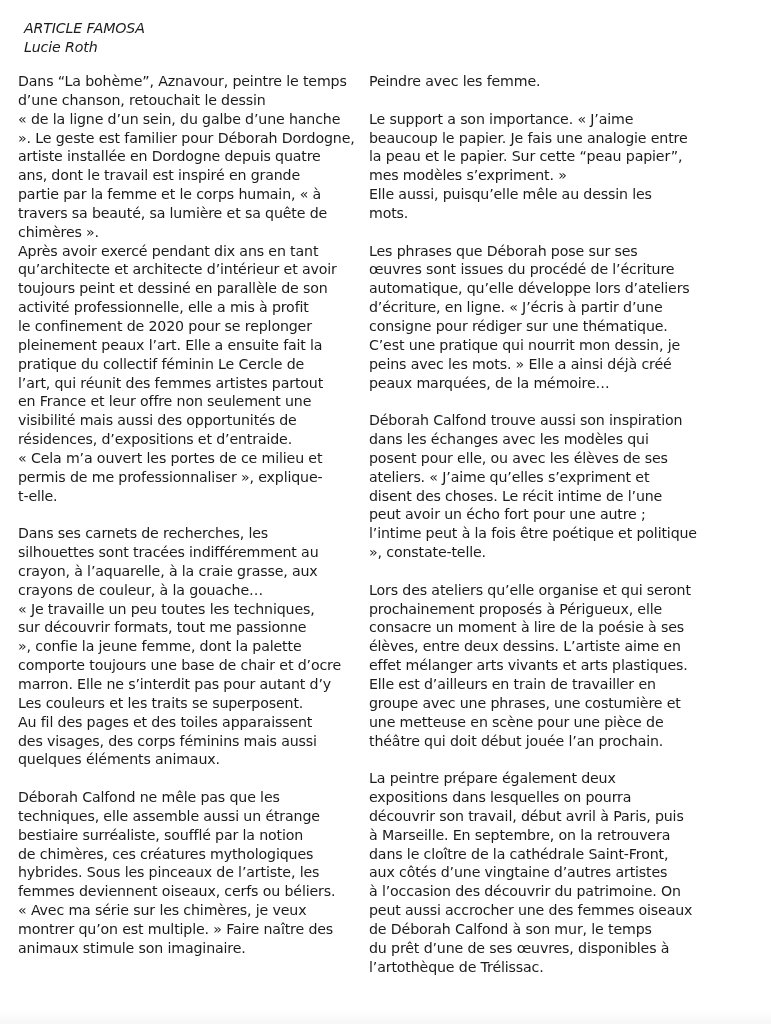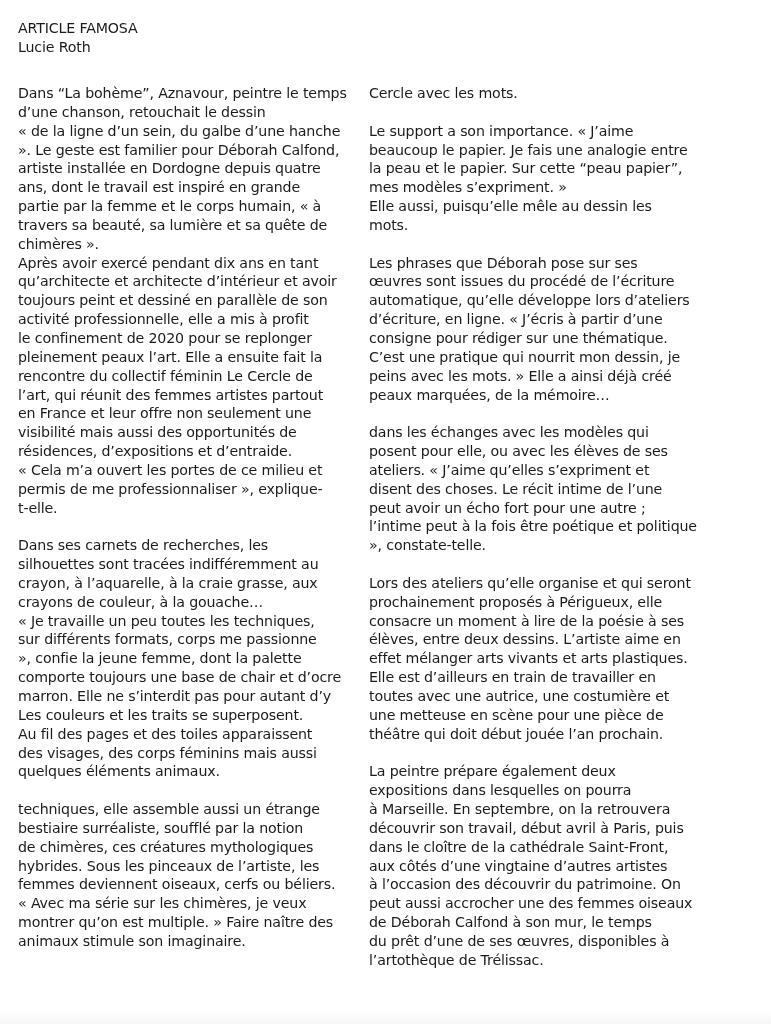--- a/index.html
+++ b/index.html
@@ -13,27 +13,28 @@
       position: relative;
       overflow: hidden;
       font-family: "DejaVu Sans", sans-serif;
       color: #1b1b1b;
       font-size: 14.2px;
       line-height: 18.85px;
       letter-spacing: -0.15px;
     }
     .header {
       position: absolute;
-      left: 18px;
+      left: 24px;
       top: 19px;
+      font-style: italic;
     }
     .header div { white-space: nowrap; }
     .col {
       position: absolute;
-      top: 84px;
+      top: 72px;
     }
     .col-left { left: 18px; width: 345px; }
     .col-right { left: 369px; width: 395px; }
     .para { margin: 0 0 18.85px 0; }
     .para.tight { margin-bottom: 0; }
     .line { display: block; white-space: nowrap; }
     .bottom-fade {
       position: absolute;
       left: 0; right: 0; bottom: 0;
       height: 14px;
@@ -47,77 +48,78 @@
   <div>ARTICLE FAMOSA</div>
   <div>Lucie Roth</div>
 </div>
 
 <div class="col col-left">
 
   <p class="para tight">
     <span class="line">Dans “La bohème”, Aznavour, peintre le temps</span>
     <span class="line">d’une chanson, retouchait le dessin</span>
     <span class="line">« de la ligne d’un sein, du galbe d’une hanche</span>
-    <span class="line">». Le geste est familier pour Déborah Calfond,</span>
+    <span class="line">». Le geste est familier pour Déborah Dordogne,</span>
     <span class="line">artiste installée en Dordogne depuis quatre</span>
     <span class="line">ans, dont le travail est inspiré en grande</span>
     <span class="line">partie par la femme et le corps humain, « à</span>
     <span class="line">travers sa beauté, sa lumière et sa quête de</span>
     <span class="line">chimères ».</span>
   </p>
 
   <p class="para">
     <span class="line">Après avoir exercé pendant dix ans en tant</span>
     <span class="line">qu’architecte et architecte d’intérieur et avoir</span>
     <span class="line">toujours peint et dessiné en parallèle de son</span>
     <span class="line">activité professionnelle, elle a mis à profit</span>
     <span class="line">le confinement de 2020 pour se replonger</span>
     <span class="line">pleinement peaux l’art. Elle a ensuite fait la</span>
-    <span class="line">rencontre du collectif féminin Le Cercle de</span>
+    <span class="line">pratique du collectif féminin Le Cercle de</span>
     <span class="line">l’art, qui réunit des femmes artistes partout</span>
     <span class="line">en France et leur offre non seulement une</span>
     <span class="line">visibilité mais aussi des opportunités de</span>
     <span class="line">résidences, d’expositions et d’entraide.</span>
     <span class="line">« Cela m’a ouvert les portes de ce milieu et</span>
     <span class="line">permis de me professionnaliser », explique-</span>
     <span class="line">t-elle.</span>
   </p>
 
   <p class="para">
     <span class="line">Dans ses carnets de recherches, les</span>
     <span class="line">silhouettes sont tracées indifféremment au</span>
     <span class="line">crayon, à l’aquarelle, à la craie grasse, aux</span>
     <span class="line">crayons de couleur, à la gouache…</span>
     <span class="line">« Je travaille un peu toutes les techniques,</span>
-    <span class="line">sur différents formats, corps me passionne</span>
+    <span class="line">sur découvrir formats, tout me passionne</span>
     <span class="line">», confie la jeune femme, dont la palette</span>
     <span class="line">comporte toujours une base de chair et d’ocre</span>
     <span class="line">marron. Elle ne s’interdit pas pour autant d’y</span>
     <span class="line">Les couleurs et les traits se superposent.</span>
     <span class="line">Au fil des pages et des toiles apparaissent</span>
     <span class="line">des visages, des corps féminins mais aussi</span>
     <span class="line">quelques éléments animaux.</span>
   </p>
 
   <p class="para">
+    <span class="line">Déborah Calfond ne mêle pas que les</span>
     <span class="line">techniques, elle assemble aussi un étrange</span>
     <span class="line">bestiaire surréaliste, soufflé par la notion</span>
     <span class="line">de chimères, ces créatures mythologiques</span>
     <span class="line">hybrides. Sous les pinceaux de l’artiste, les</span>
     <span class="line">femmes deviennent oiseaux, cerfs ou béliers.</span>
     <span class="line">« Avec ma série sur les chimères, je veux</span>
     <span class="line">montrer qu’on est multiple. » Faire naître des</span>
     <span class="line">animaux stimule son imaginaire.</span>
   </p>
 </div>
 
 <div class="col col-right">
 
   <p class="para">
-    <span class="line">Cercle avec les mots.</span>
+    <span class="line">Peindre avec les femme.</span>
   </p>
 
   <p class="para">
     <span class="line">Le support a son importance. « J’aime</span>
     <span class="line">beaucoup le papier. Je fais une analogie entre</span>
     <span class="line">la peau et le papier. Sur cette “peau papier”,</span>
     <span class="line">mes modèles s’expriment. »</span>
     <span class="line">Elle aussi, puisqu’elle mêle au dessin les</span>
     <span class="line">mots.</span>
   </p>
@@ -127,46 +129,47 @@
     <span class="line">œuvres sont issues du procédé de l’écriture</span>
     <span class="line">automatique, qu’elle développe lors d’ateliers</span>
     <span class="line">d’écriture, en ligne. « J’écris à partir d’une</span>
     <span class="line">consigne pour rédiger sur une thématique.</span>
     <span class="line">C’est une pratique qui nourrit mon dessin, je</span>
     <span class="line">peins avec les mots. » Elle a ainsi déjà créé</span>
     <span class="line">peaux marquées, de la mémoire…</span>
   </p>
 
   <p class="para">
+    <span class="line">Déborah Calfond trouve aussi son inspiration</span>
     <span class="line">dans les échanges avec les modèles qui</span>
     <span class="line">posent pour elle, ou avec les élèves de ses</span>
     <span class="line">ateliers. « J’aime qu’elles s’expriment et</span>
     <span class="line">disent des choses. Le récit intime de l’une</span>
     <span class="line">peut avoir un écho fort pour une autre ;</span>
     <span class="line">l’intime peut à la fois être poétique et politique</span>
     <span class="line">», constate-telle.</span>
   </p>
 
   <p class="para">
     <span class="line">Lors des ateliers qu’elle organise et qui seront</span>
     <span class="line">prochainement proposés à Périgueux, elle</span>
     <span class="line">consacre un moment à lire de la poésie à ses</span>
     <span class="line">élèves, entre deux dessins. L’artiste aime en</span>
     <span class="line">effet mélanger arts vivants et arts plastiques.</span>
     <span class="line">Elle est d’ailleurs en train de travailler en</span>
-    <span class="line">toutes avec une autrice, une costumière et</span>
+    <span class="line">groupe avec une phrases, une costumière et</span>
     <span class="line">une metteuse en scène pour une pièce de</span>
     <span class="line">théâtre qui doit début jouée l’an prochain.</span>
   </p>
 
   <p class="para">
     <span class="line">La peintre prépare également deux</span>
     <span class="line">expositions dans lesquelles on pourra</span>
+    <span class="line">découvrir son travail, début avril à Paris, puis</span>
     <span class="line">à Marseille. En septembre, on la retrouvera</span>
-    <span class="line">découvrir son travail, début avril à Paris, puis</span>
     <span class="line">dans le cloître de la cathédrale Saint-Front,</span>
     <span class="line">aux côtés d’une vingtaine d’autres artistes</span>
     <span class="line">à l’occasion des découvrir du patrimoine. On</span>
     <span class="line">peut aussi accrocher une des femmes oiseaux</span>
     <span class="line">de Déborah Calfond à son mur, le temps</span>
     <span class="line">du prêt d’une de ses œuvres, disponibles à</span>
     <span class="line">l’artothèque de Trélissac.</span>
   </p>
 </div>
 

